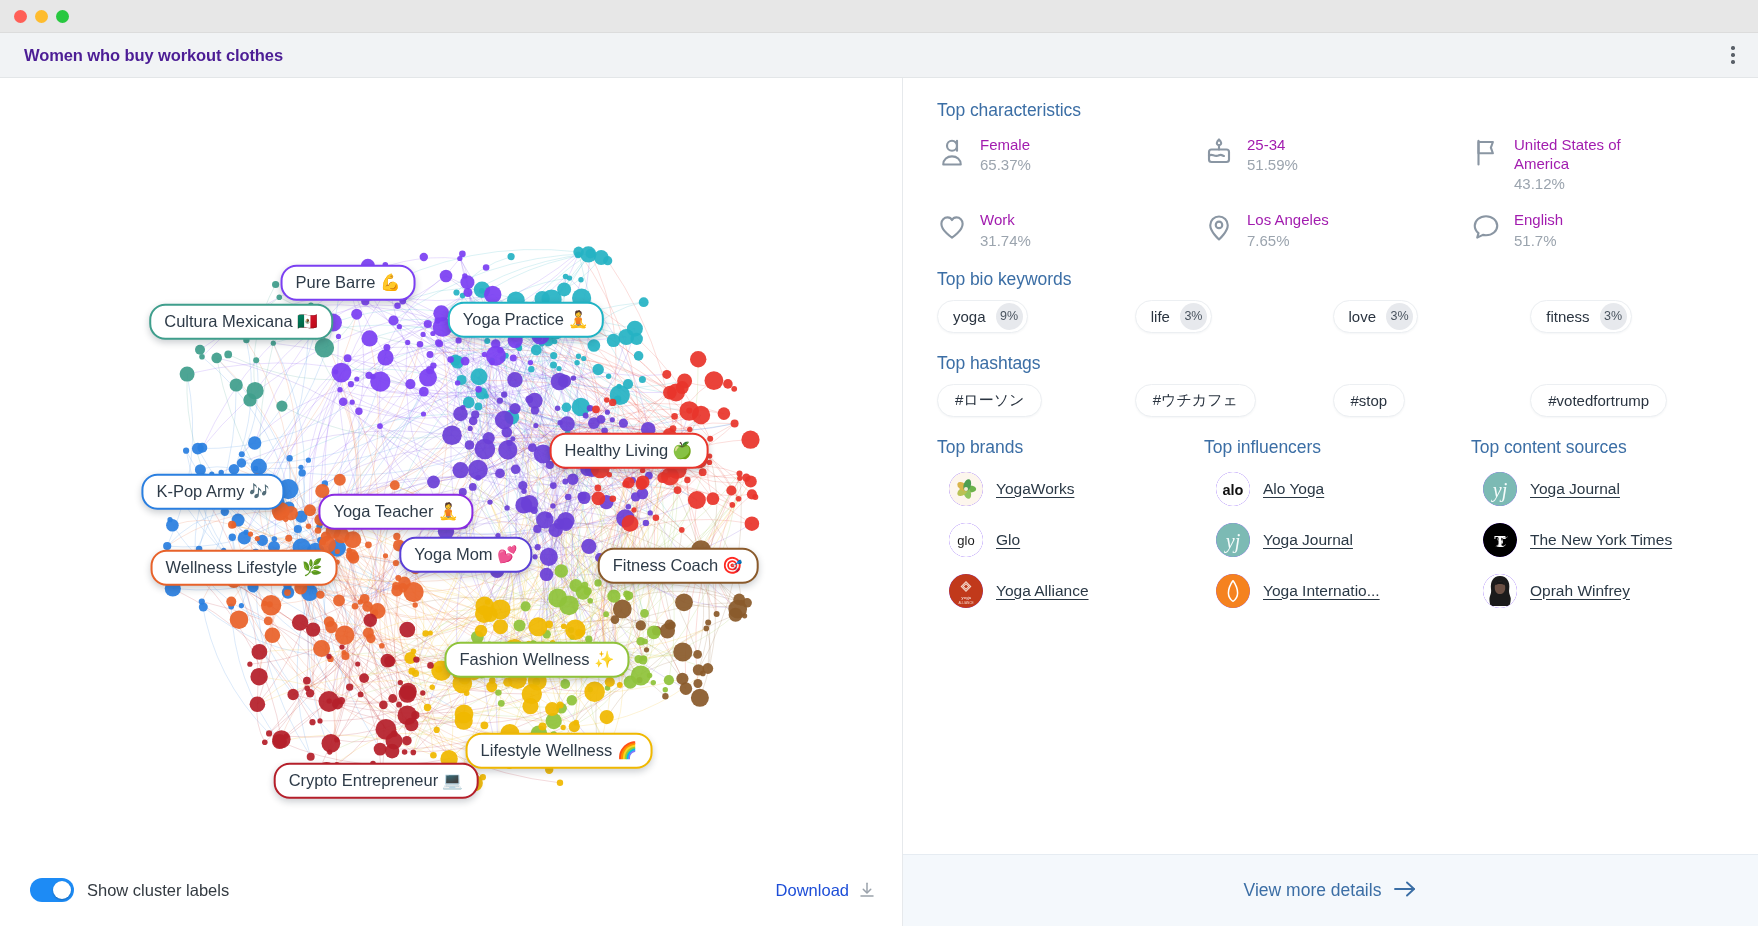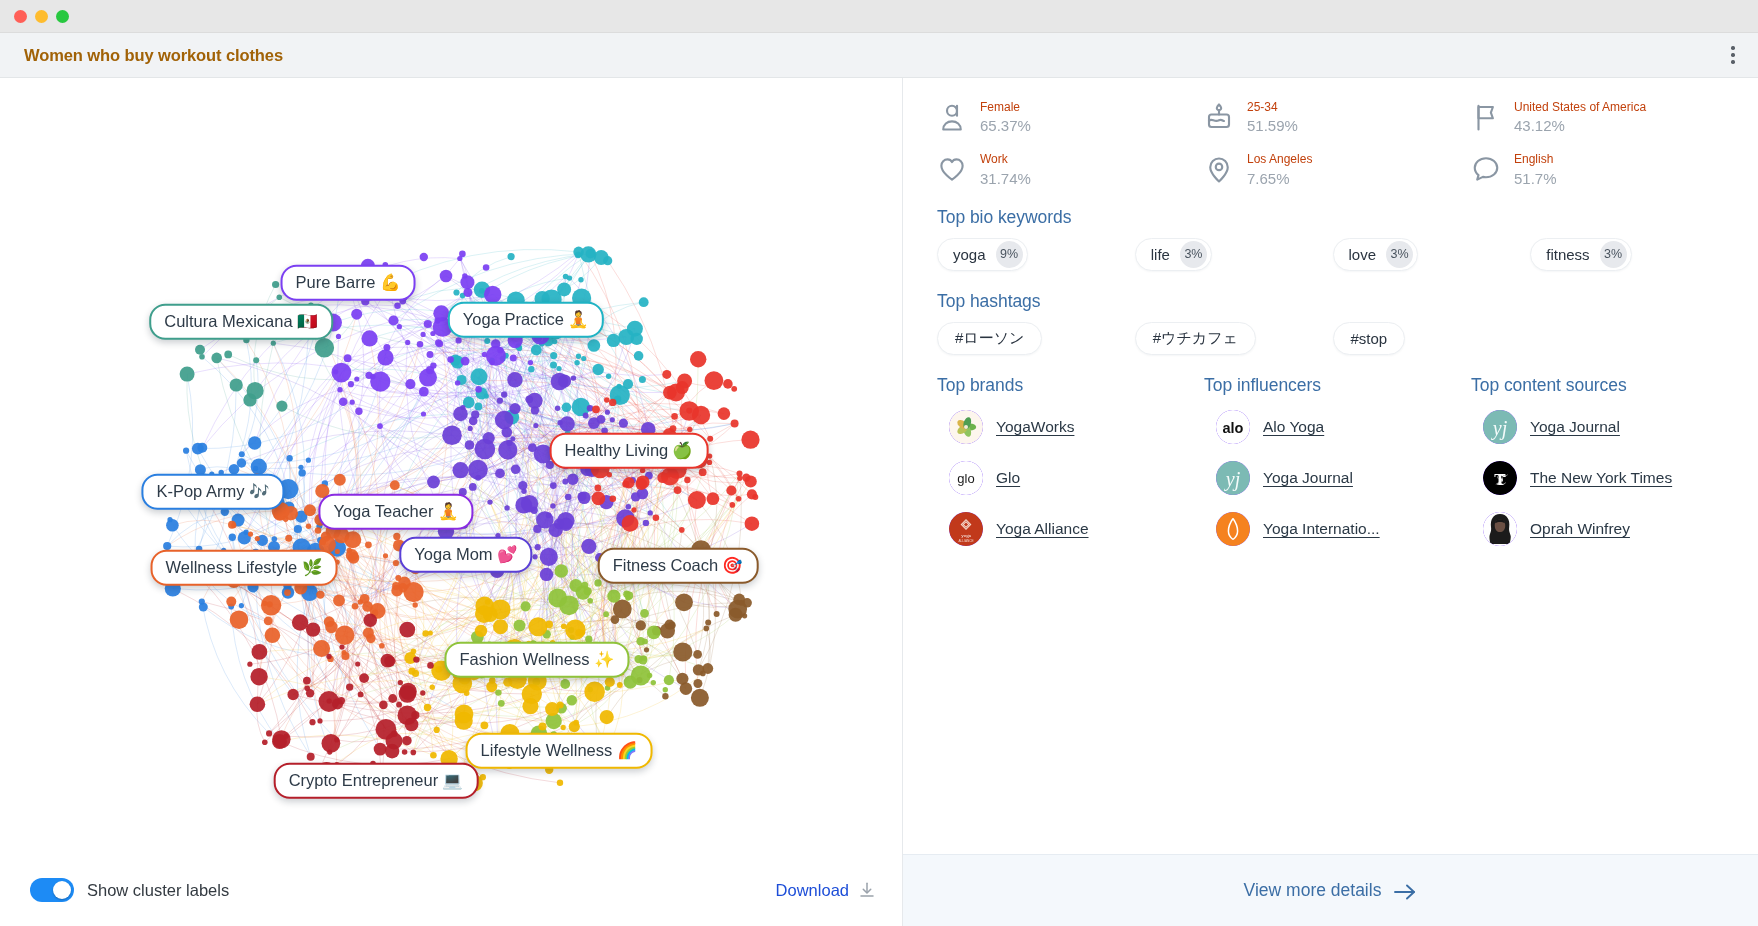--- a/index.html
+++ b/index.html
@@ -34,21 +34,21 @@
   .appbar {
     height: 45px;
     background: #f1f3f5;
     display: flex; align-items: center;
     padding: 0 18px 0 24px;
     flex: 0 0 auto;
     border-bottom: 1px solid #e3e6e8;
     position: relative;
   }
   .appbar-title {
-    font-size: 16.5px; font-weight: 700; color: #a16207;
+    font-size: 16.5px; font-weight: 700; color: #4c1d95;
     letter-spacing: -0.1px;
   }
   .kebab {
     position: absolute; right: 14px; top: 50%; transform: translateY(-50%);
     width: 22px; height: 26px;
     display: flex; flex-direction: column; align-items: center; justify-content: center;
     gap: 3.5px; cursor: pointer;
   }
   .kebab i { width: 3.4px; height: 3.4px; border-radius: 50%; background: #5a6068; display: block; }
 
@@ -117,21 +117,21 @@
   .chars-grid {
     display: grid; grid-template-columns: 1fr 1fr 1fr;
     row-gap: 18px; column-gap: 10px;
     margin-bottom: 20px;
   }
   .char {
     display: flex; align-items: flex-start; gap: 13px;
   }
   .char-ico { width: 30px; height: 30px; flex: 0 0 auto; color: #8a96a3; margin-top: 2px; }
   .char-txt { display: flex; flex-direction: column; min-width: 0; }
-  .char-name { font-size: 12px; color: #c2410c; line-height: 1.28; max-width: 160px; }
+  .char-name { font-size: 15px; color: #a21caf; line-height: 1.28; max-width: 160px; }
   .char-val { font-size: 15px; color: #9ba4ae; margin-top: 2px; }
 
   .chips-row { display: flex; margin-bottom: 20px; }
   .chips-row.cols4 > * { width: 25%; }
   .chip {
     display: inline-flex; align-items: center;
     border: 1px solid #eceff2; border-radius: 20px;
     height: 33px; padding: 0 4px 0 15px;
     font-size: 15px; color: #2a3440; background: #fff;
     box-shadow: 0 1px 2px rgba(30,40,60,0.045);
@@ -167,21 +167,21 @@
   }
 
   
   .right-footer {
     height: 72px; flex: 0 0 auto;
     background: #f4f8fc;
     border-top: 1px solid #e6ecf2;
     display: flex; align-items: center; justify-content: center;
     cursor: pointer;
   }
-  .vmd { display: flex; align-items: flex-end; gap: 12px; color: #3b6ea5; font-size: 17.5px; }
+  .vmd { display: flex; align-items: flex-start; gap: 12px; color: #3b6ea5; font-size: 17.5px; }
 </style>
 </head>
 <body>
 
 <div id="app">
 
   <div class="titlebar">
     <div class="traffic">
       <span class="dot red"></span>
       <span class="dot amber"></span>
@@ -1976,20 +1976,21 @@
               <path d="M7 11l5 5 5-5"></path>
               <path d="M4 20h16"></path>
           </svg>
         </div>
       </div>
     </div>
 
     <div class="right">
       <div class="right-scroll">
 
+        <div class="sec-title">Top characteristics</div>
         <div class="chars-grid" id="chars-grid">
             <div class="char">
               <span class="char-ico"><svg viewBox="0 0 24 24" fill="none" stroke="currentColor" stroke-width="1.7" stroke-linecap="round" stroke-linejoin="round">
                   <path d="M8 7a4 4 0 1 0 8 0 4 4 0 0 0-8 0z"></path>
                   <path d="M16 3v8"></path>
                   <path d="M5 22c0-4 3.2-6.5 7-6.5S19 18 19 22z"></path>
                 </svg></span>
               <span class="char-txt">
                 <span class="char-name">Female</span>
                 <span class="char-val">65.37%</span>
@@ -2065,20 +2066,21 @@
                 <span>fitness</span>
                 <span class="chip-pct">3%</span>
               </span></div>
           </div>
 
         <div class="sec-title tight">Top hashtags</div>
         <div class="chips-row cols4" id="hashtag-chips">
             <div><span class="chip plain">#ローソン</span></div>
             <div><span class="chip plain">#ウチカフェ</span></div>
             <div><span class="chip plain">#stop</span></div>
+            <div><span class="chip plain">#votedfortrump</span></div>
           </div>
 
         <div class="three-cols">
           <div>
             <div class="sec-title">Top brands</div>
             <div class="entity-list" id="brands-list">
                 <div class="entity">
                   <span class="avatar">
                     <svg width="34" height="34" viewBox="0 0 34 34">
                       <circle cx="17" cy="17" r="17" fill="#fdf6ed"></circle>

